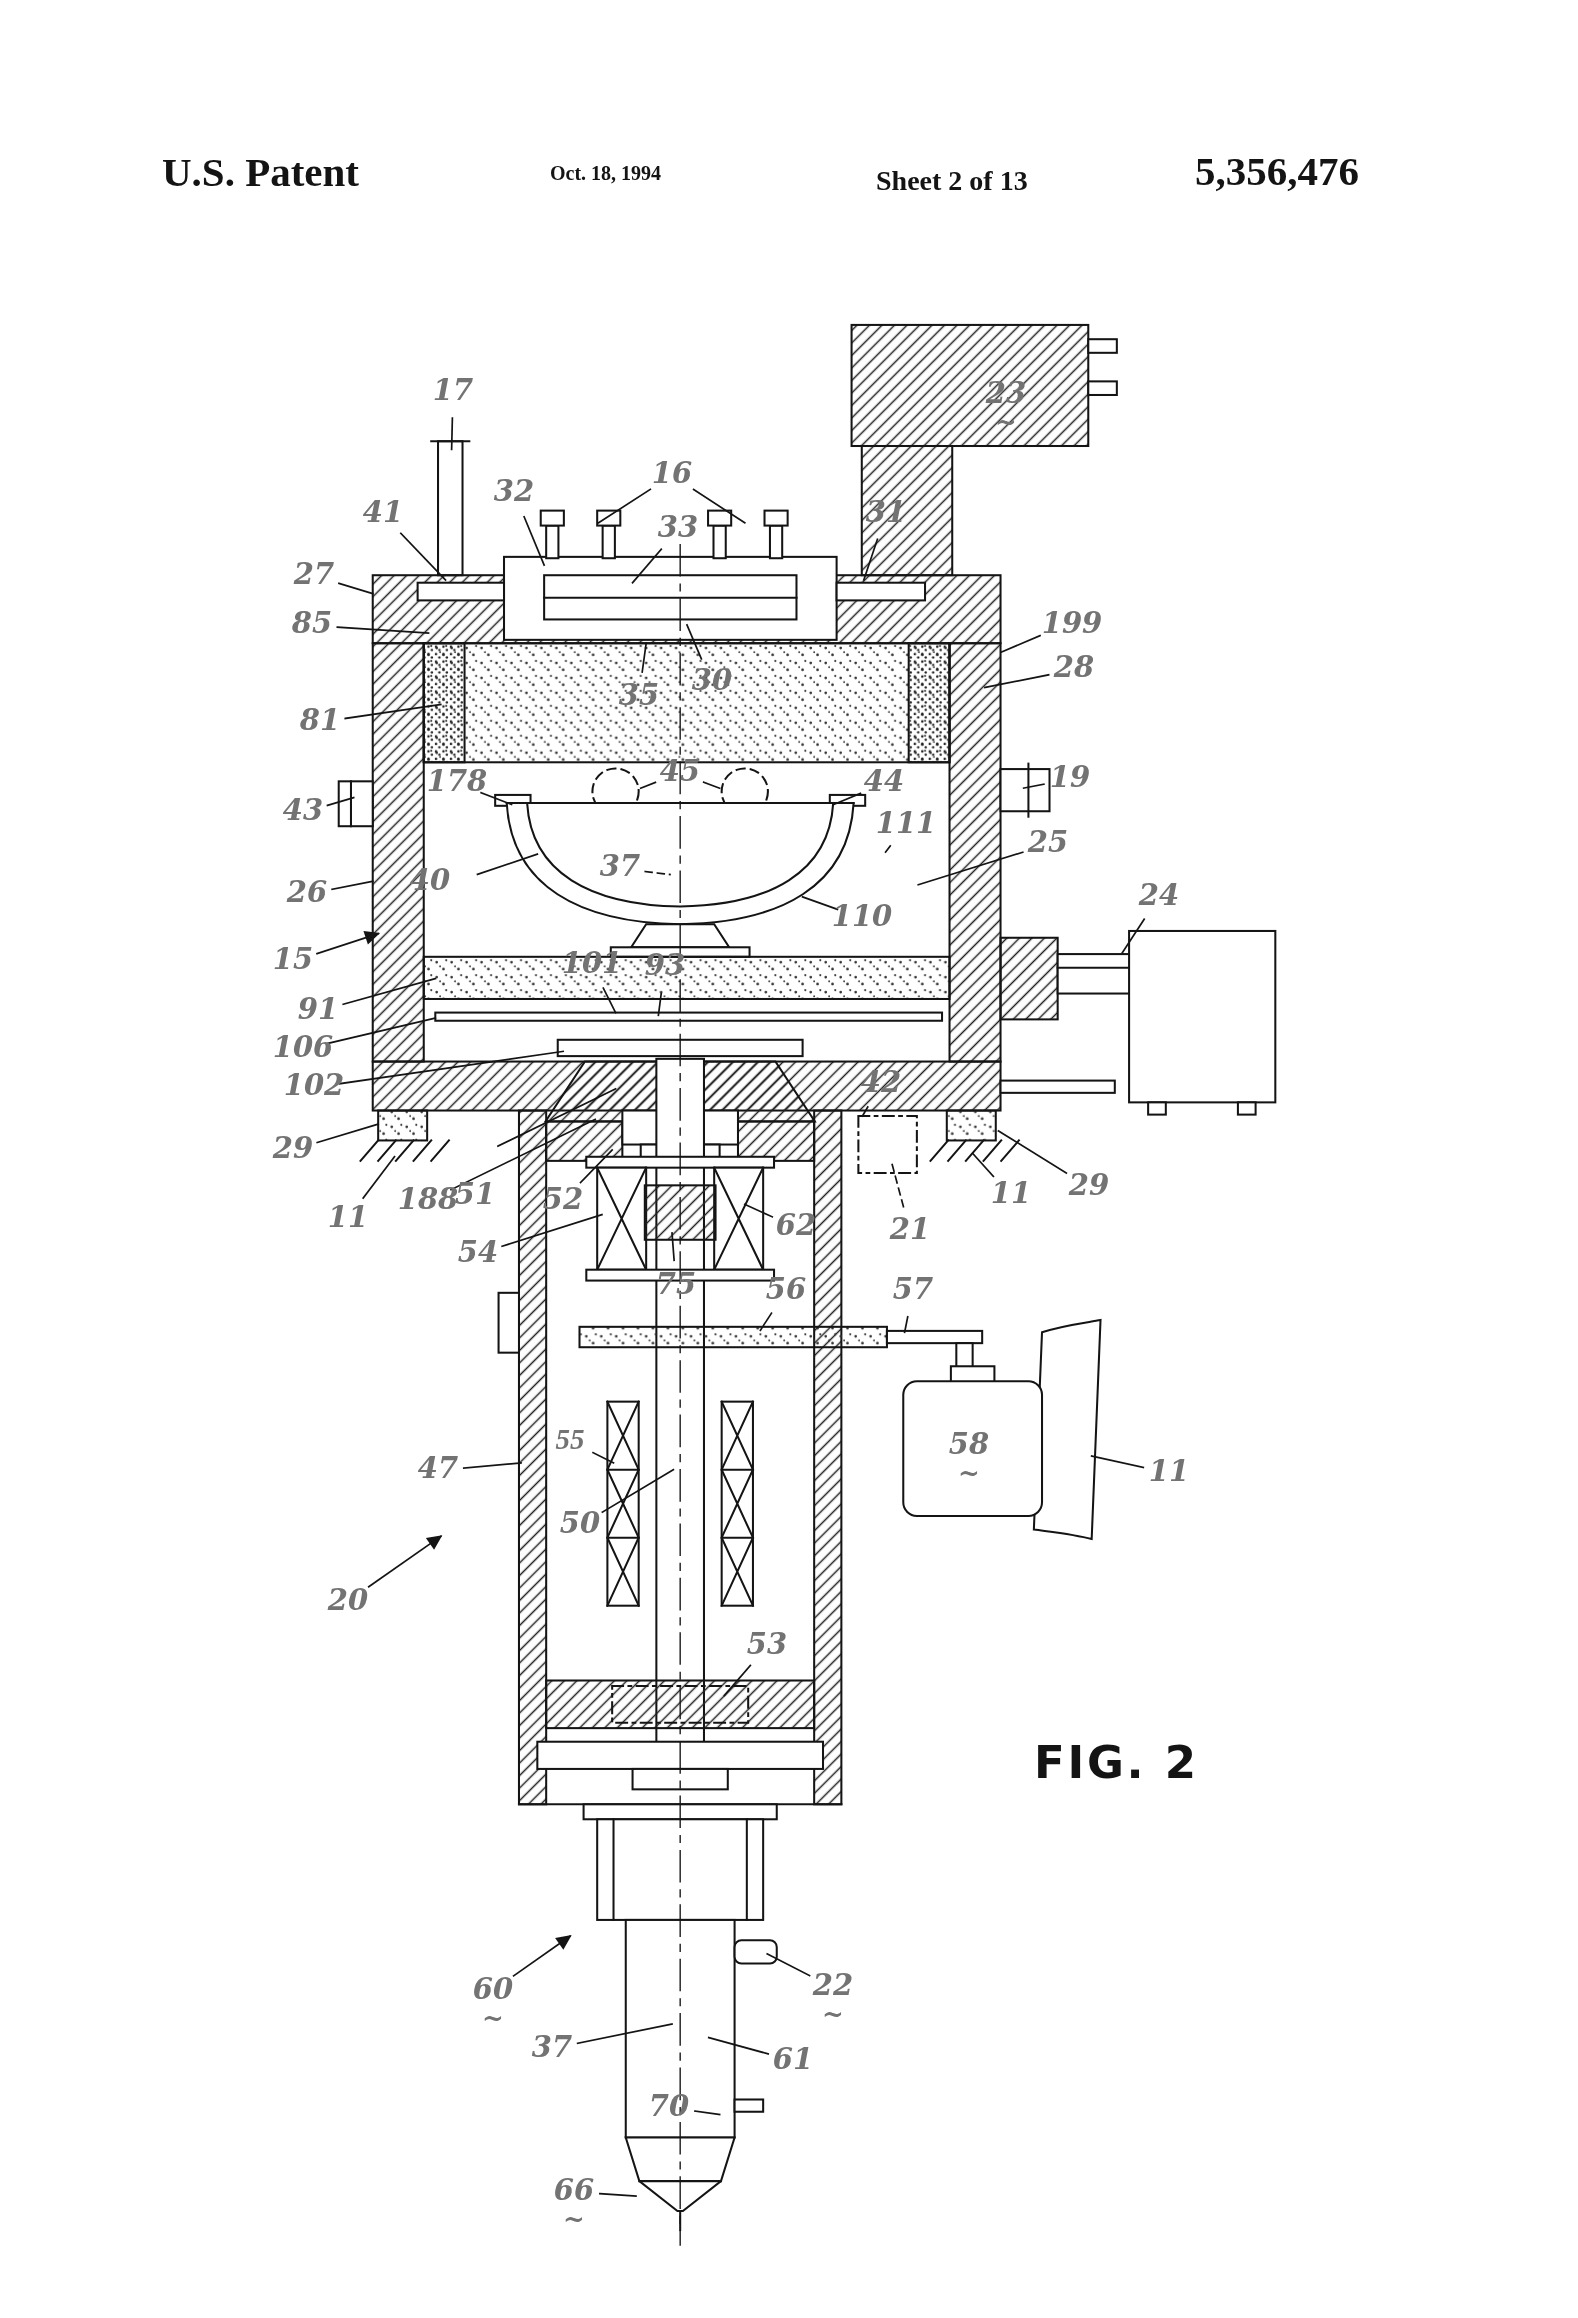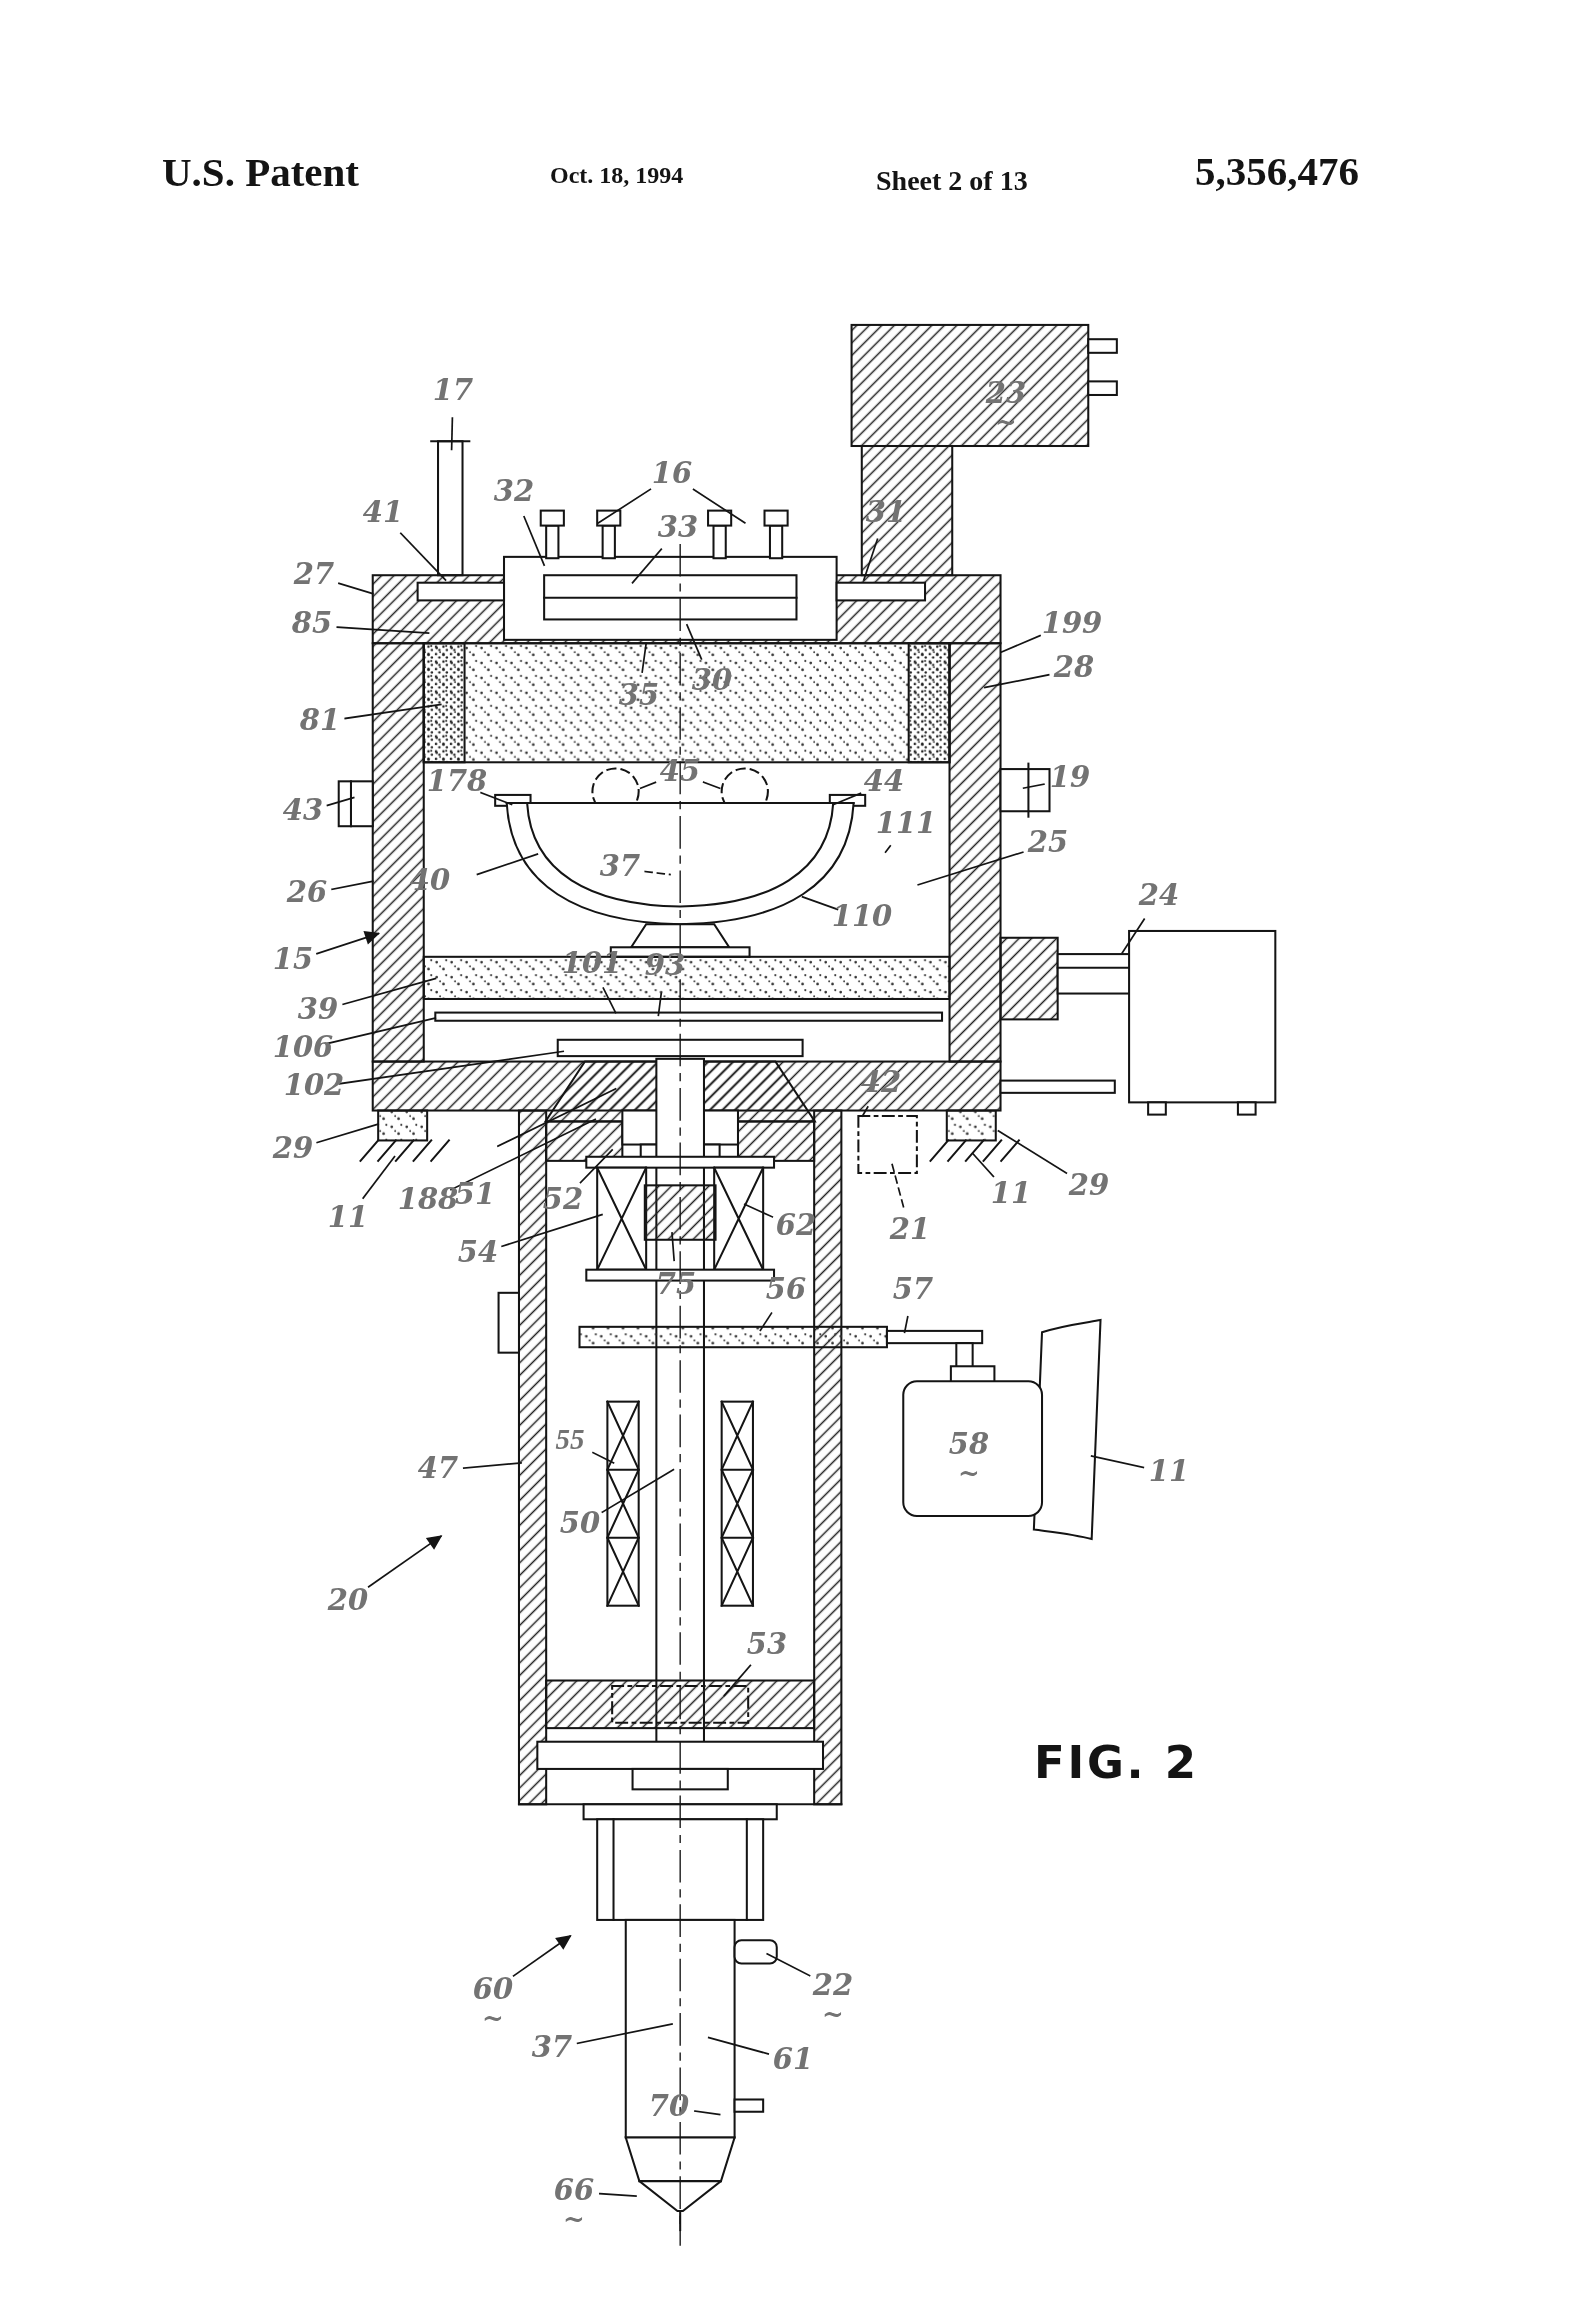--- a/index.html
+++ b/index.html
@@ -1,20 +1,20 @@
 <!DOCTYPE html>
 <html style="font-size:11px"><head>
 <meta charset="utf-8">
 <style>
   html,body{margin:0;padding:0;background:#ffffff;}
   .page{position:relative;width:1578px;height:2307px;background:#ffffff;color:#141414;
         font-family:"Liberation Serif",serif;overflow:hidden;}
   .patent-header span{position:absolute;font-weight:bold;white-space:nowrap;}
   .h-title {left:162px; top:148px; font-size:41px;}
-  .h-date  {left:550px; top:162px; font-size:24px;}
+  .h-date  {left:550px; top:162px; font-size:20px;}
   .h-sheet {left:876px;top:165px; font-size:28px;}
   .h-number{left:1195px;top:147px; font-size:41px;}
   #drawing,#label-layer{position:absolute;left:0;top:0;width:1578px;height:2319px;}
   #label-layer{pointer-events:none;}
   .ref-label{position:absolute;transform:translate(-50%,-55%);
              font:italic 700 29px "DejaVu Serif",serif;color:#737373;white-space:nowrap;}
   .ref-label .tilde{position:absolute;left:50%;top:92%;transform:translate(-50%,0);
              font-size:26px;font-style:normal;}
   .fig-caption{position:absolute;left:1034px;top:1736px;
              font:700 45px "DejaVu Sans",sans-serif;letter-spacing:2.7px;}
@@ -261,21 +261,21 @@
       <span class="ref-label" style="left: 906px; top: 825px;">111</span>
       <span class="ref-label" style="left: 1048px; top: 844px;">25</span>
       <span class="ref-label" style="left: 430px; top: 882px;">40</span>
       <span class="ref-label" style="left: 620px; top: 868px;">37</span>
       <span class="ref-label" style="left: 1159px; top: 897px;">24</span>
       <span class="ref-label" style="left: 307px; top: 894px;">26</span>
       <span class="ref-label" style="left: 862px; top: 918px;">110</span>
       <span class="ref-label" style="left: 293px; top: 961px;">15</span>
       <span class="ref-label" style="left: 592px; top: 965px;">101</span>
       <span class="ref-label" style="left: 665px; top: 967px;">93</span>
-      <span class="ref-label" style="left: 318px; top: 1011px;">39</span>
+      <span class="ref-label" style="left: 318px; top: 1011px;">91</span>
       <span class="ref-label" style="left: 303px; top: 1049px;">106</span>
       <span class="ref-label" style="left: 314px; top: 1087px;">102</span>
       <span class="ref-label" style="left: 881px; top: 1084px;">42</span>
       <span class="ref-label" style="left: 293px; top: 1150px;">29</span>
       <span class="ref-label" style="left: 475px; top: 1157px; margin-top: 39px;">51</span>
       <span class="ref-label" style="left: 348px; top: 1219px;">11</span>
       <span class="ref-label" style="left: 428px; top: 1201px;">188</span>
       <span class="ref-label" style="left: 563px; top: 1201px;">52</span>
       <span class="ref-label" style="left: 796px; top: 1227px;">62</span>
       <span class="ref-label" style="left: 910px; top: 1231px;">21</span>

